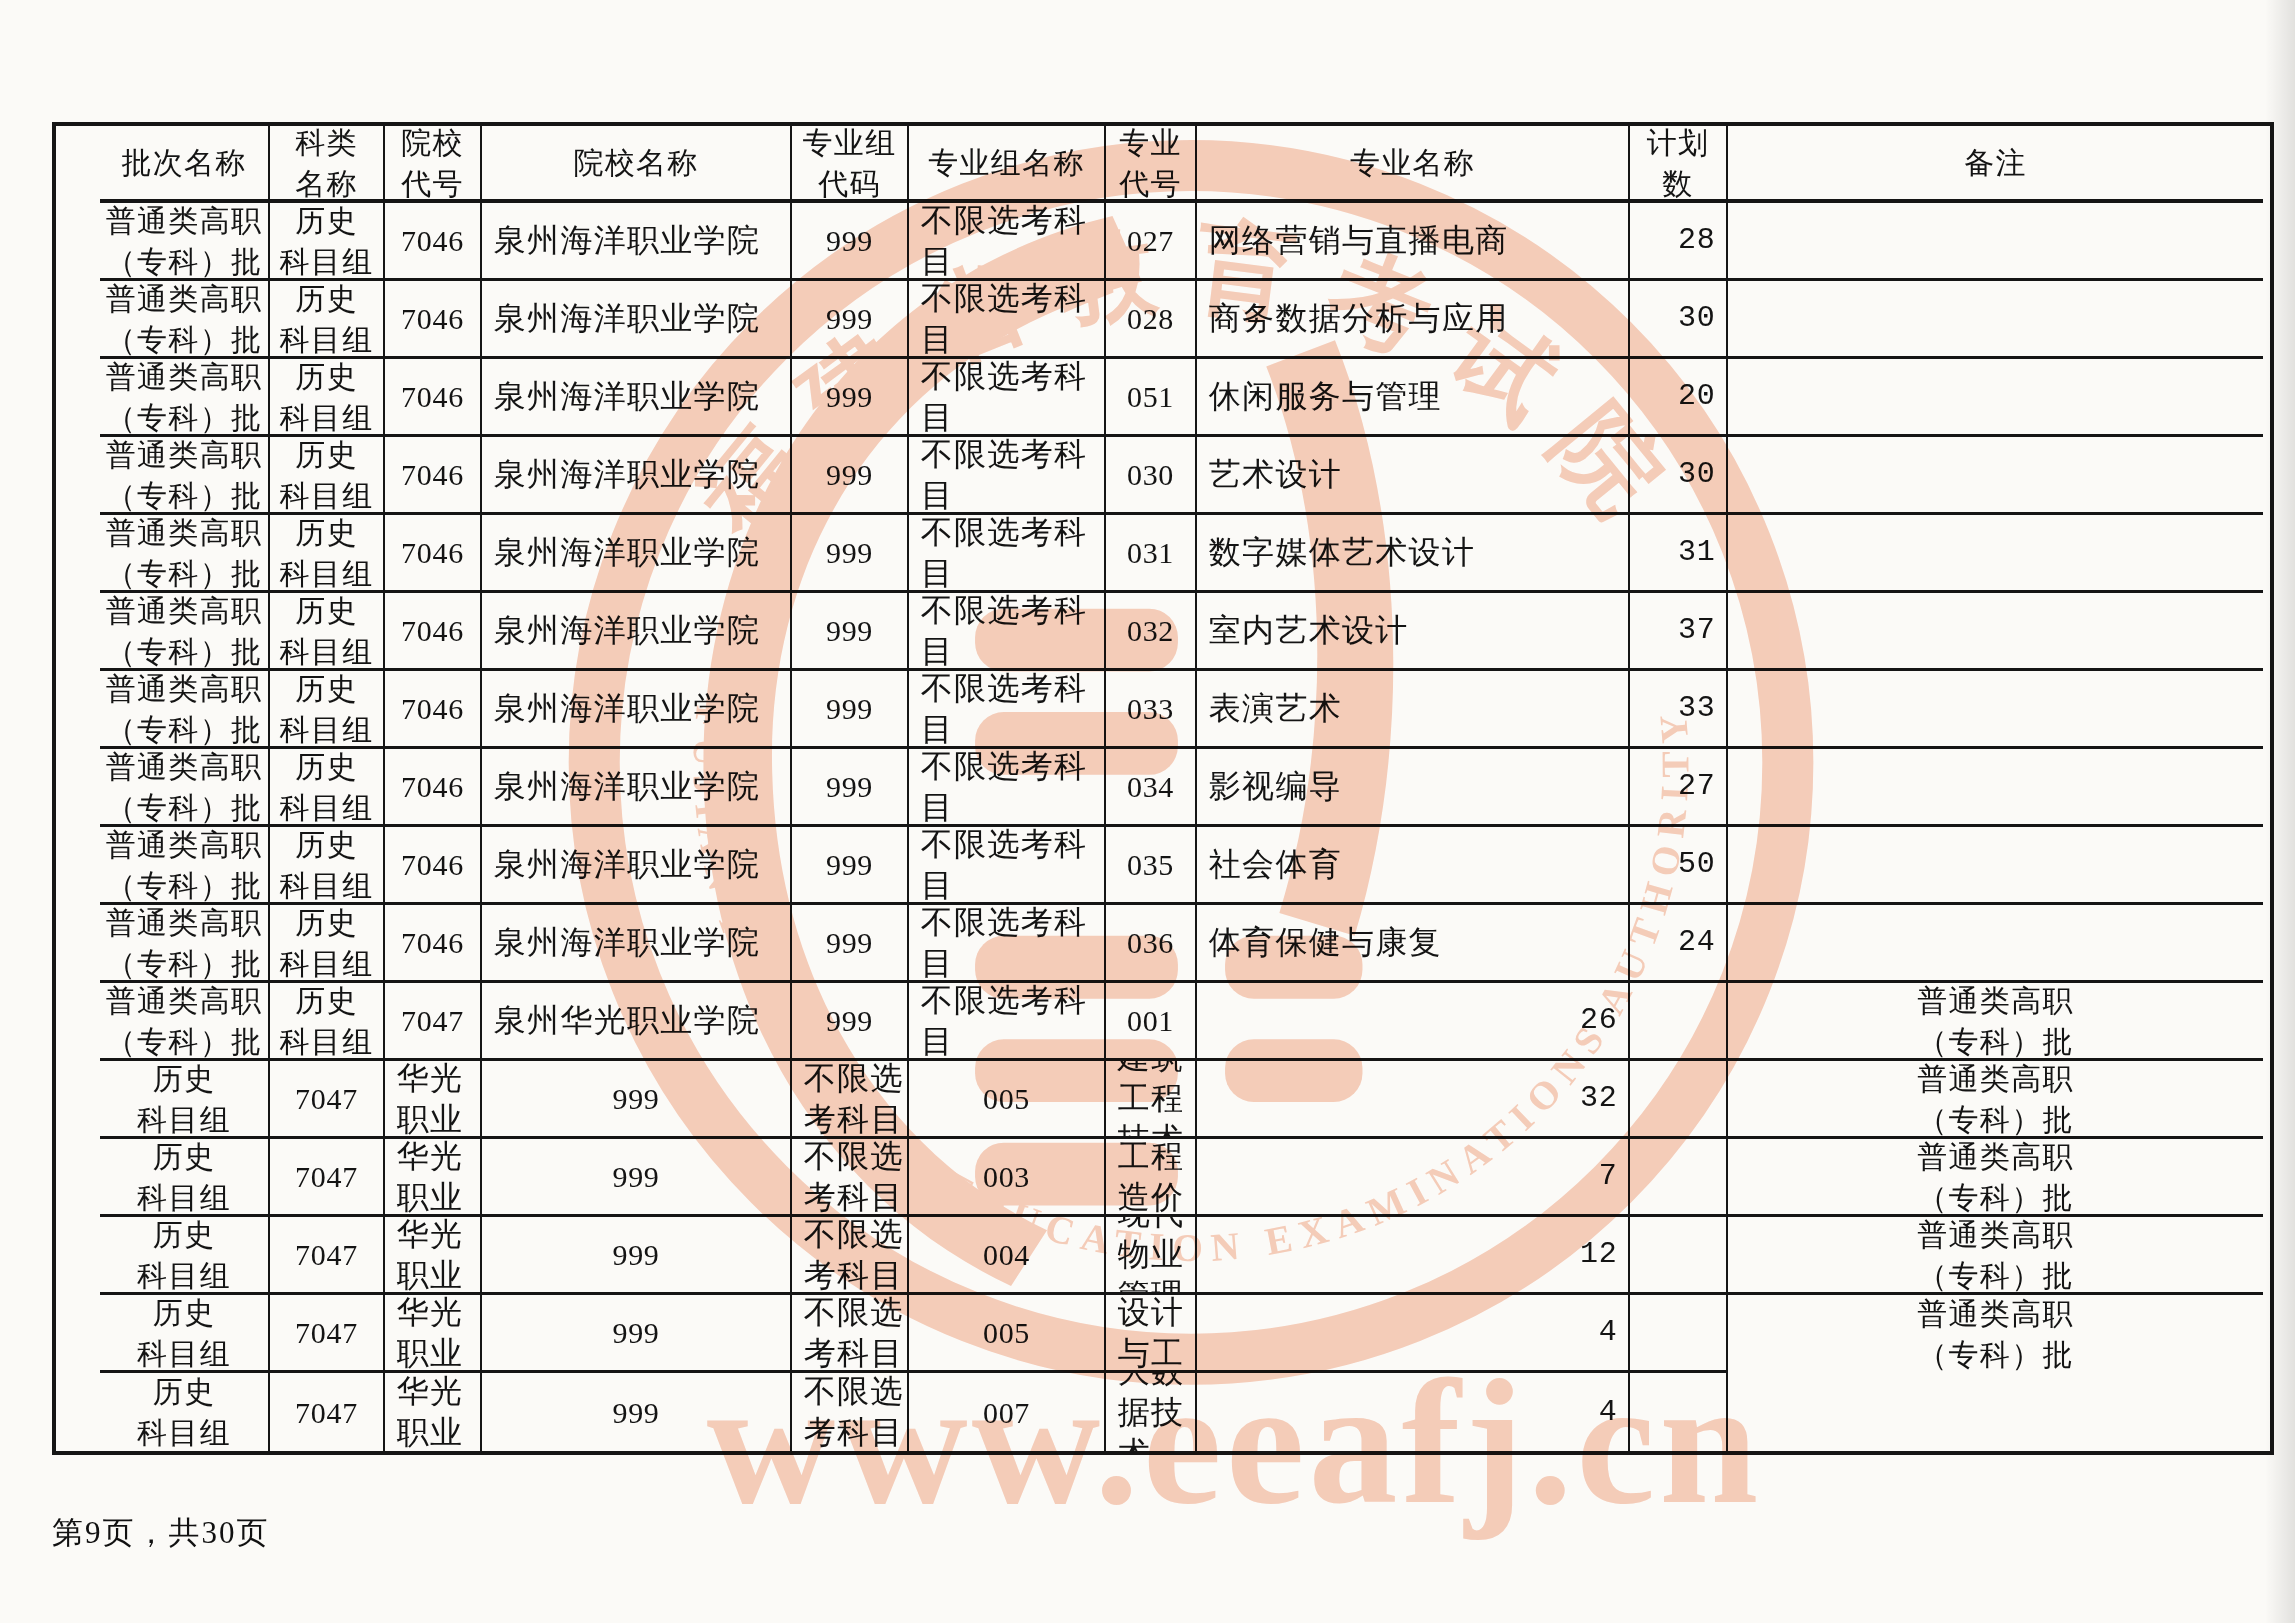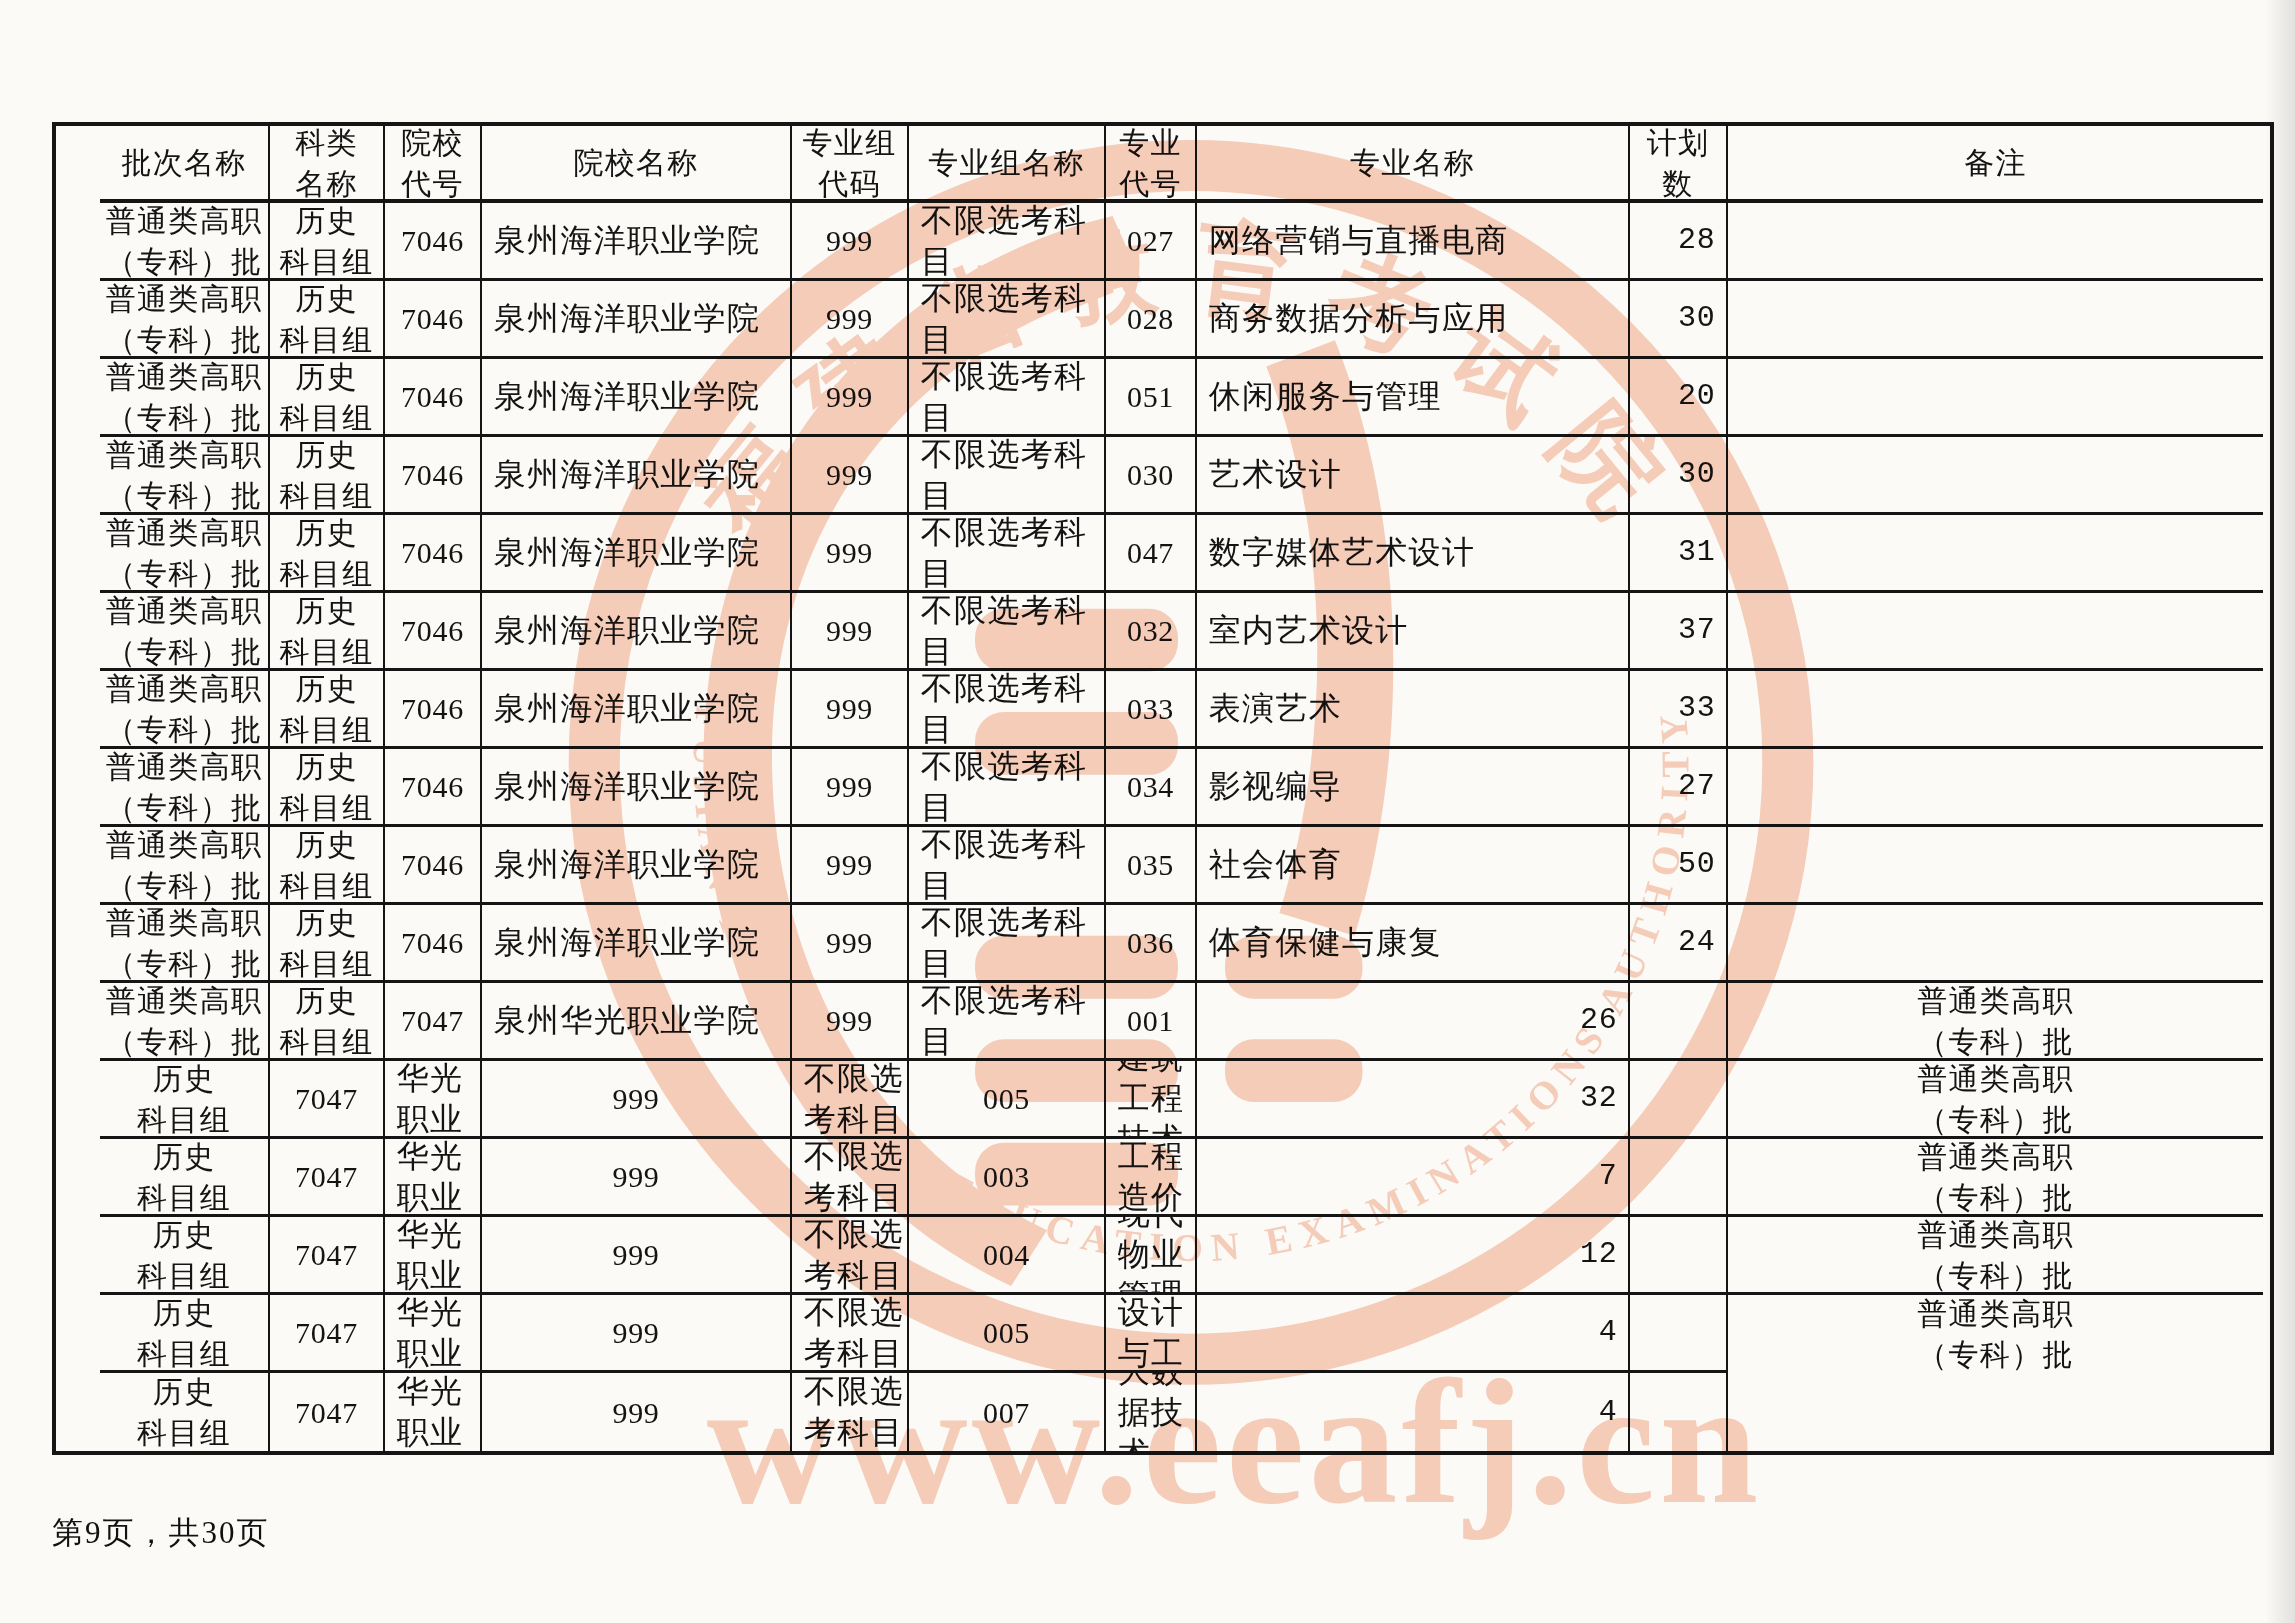--- a/index.html
+++ b/index.html
@@ -164,21 +164,21 @@
   <div class="cell"></div>
 
   <div class="cell">普通类高职
 （专科）批</div>
   <div class="cell">历史
 科目组</div>
   <div class="cell c-num">7046</div>
   <div class="cell c-left c-name">泉州海洋职业学院</div>
   <div class="cell c-num">999</div>
   <div class="cell c-left c-name">不限选考科目</div>
-  <div class="cell c-num">047</div>
+  <div class="cell c-num">031</div>
   <div class="cell c-left c-name">数字媒体艺术设计</div>
   <div class="cell c-right c-num">31</div>
   <div class="cell"></div>
 
   <div class="cell">普通类高职
 （专科）批</div>
   <div class="cell">历史
 科目组</div>
   <div class="cell c-num">7046</div>
   <div class="cell c-left c-name">泉州海洋职业学院</div>

